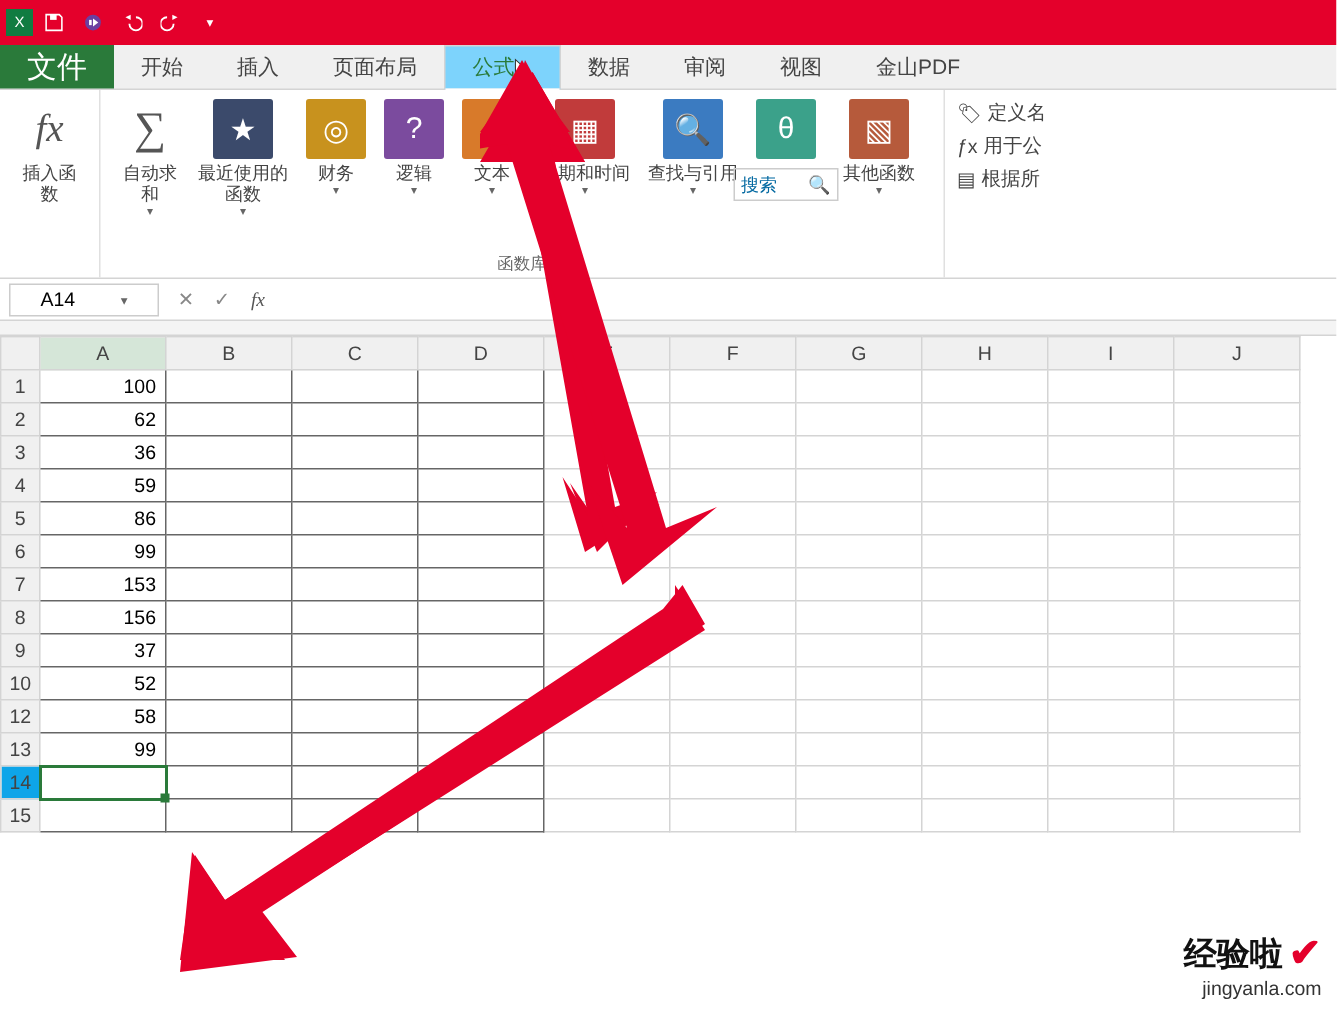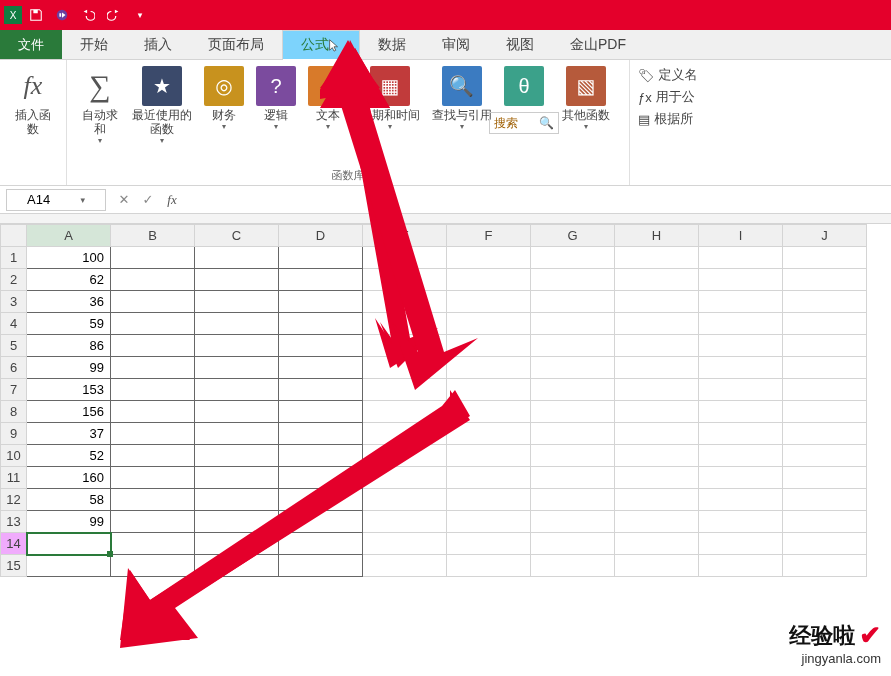--- a/index.html
+++ b/index.html
@@ -8,35 +8,35 @@
     
     .titlebar { height: 30px; background: #e4002b; display: flex; align-items: center; padding: 0 4px; }
     .titlebar .ql-icon { width: 18px; height: 18px; display: flex; align-items: center; justify-content: center; color: #fff; font-size: 10px; background: #107c41; margin-right: 2px; }
     .titlebar .qat { display: flex; gap: 2px; align-items: center; }
     .titlebar .qat-item { width: 24px; height: 24px; display: flex; align-items: center; justify-content: center; color: #fff; }
     .titlebar .qat-item svg { fill: #fff; }
     
     
     .tabs { height: 30px; background: #f0f0f0; display: flex; align-items: stretch; border-bottom: 1px solid #d4d4d4; }
     .tab { padding: 0 18px; display: flex; align-items: center; font-size: 14px; color: #444; cursor: pointer; }
-    .tab.file { background: #2a7a3a; color: #fff; font-size: 13px; }
+    .tab.file { background: #2a7a3a; color: #fff; font-size: 20px; }
     .tab.active { color: #2a7a3a; background: #7dd3fc; border-top: 1px solid #d4d4d4; border-left: 1px solid #d4d4d4; border-right: 1px solid #d4d4d4; position: relative; }
     .tab.active::after { content:""; position:absolute; bottom:-1px; left:0; right:0; height:1px; background:#fff; }
     
     
     .ribbon { height: 126px; background: #fff; border-bottom: 1px solid #d4d4d4; display: flex; }
     .ribbon-group { display: flex; flex-direction: column; align-items: center; padding: 4px 8px 2px; border-right: 1px solid #e0e0e0; }
     .ribbon-buttons { display: flex; gap: 2px; flex: 1; align-items: flex-start; }
     .ribbon-btn { display: flex; flex-direction: column; align-items: center; width: 70px; padding: 2px; cursor: pointer; }
     .ribbon-btn.narrow { width: 50px; }
     .ribbon-btn .icon-box { width: 40px; height: 40px; display: flex; align-items: center; justify-content: center; margin-bottom: 2px; position: relative; }
     .ribbon-btn .label { font-size: 12px; color: #444; text-align: center; line-height: 14px; }
     .ribbon-btn .dd { font-size: 8px; color: #666; }
     .group-label { font-size: 11px; color: #666; margin-top: 2px; }
-    .search-box { display: flex; align-items: center; border: 1px solid #ccc; height: 22px; width: 70px; padding: 0 4px; font-size: 12px; color: #a16207; margin-top: 4px; }
+    .search-box { display: flex; align-items: center; border: 1px solid #ccc; height: 22px; width: 70px; padding: 0 4px; font-size: 12px; color: #0369a1; margin-top: 4px; }
     .search-box .mag { margin-left: auto; }
     .right-panel { padding: 6px 8px; font-size: 13px; color: #444; }
     .right-panel .rp-item { display: flex; align-items: center; gap: 4px; margin-bottom: 4px; }
     
     
     .formula-row { height: 28px; display: flex; align-items: center; border-bottom: 1px solid #d4d4d4; }
     .namebox { width: 100px; border: 1px solid #ccc; height: 22px; margin-left: 6px; display: flex; align-items: center; padding: 0 20px; font-size: 13px; background: #fff; }
     .namebox .dd-arrow { margin-left: auto; font-size: 9px; color: #666; }
     .fx-controls { display: flex; align-items: center; gap: 4px; margin: 0 8px; height: 22px; }
     .fx-controls span { width: 20px; height: 20px; display: flex; align-items: center; justify-content: center; font-size: 13px; color: #888; border: 1px solid transparent; }
@@ -48,21 +48,21 @@
     .grid-wrap { position: relative; overflow: hidden; height: calc(676px - 30px - 30px - 126px - 28px - 10px); }
     .grid { border-collapse: collapse; table-layout: fixed; }
     .grid th, .grid td { border: 1px solid #d4d4d4; height: 22px; font-size: 13px; background: #fff; }
     .grid thead th { background: #f0f0f0; font-weight: normal; color: #444; text-align: center; width: 84px; }
     .grid thead th.rh { width: 26px; }
     .grid tbody th { background: #f0f0f0; font-weight: normal; color: #444; text-align: center; width: 26px; }
     .grid td { text-align: right; padding: 0 6px; }
     .grid td.bordered { border: 1px solid #666; }
     .grid td.selected { outline: 2px solid #2a7a3a; outline-offset: -1px; position: relative; }
     .sel-handle { position: absolute; right: -3px; bottom: -3px; width: 6px; height: 6px; background: #2a7a3a; }
-    .grid tbody th.sel-row { background:#f0abfc; }
+    .grid tbody th.sel-row { background:#0ea5e9; }
     .grid thead th.sel-col { background:#d5e6d8; }
     
     
     .arrow { position: absolute; pointer-events: none; }
     .arrow svg { display: block; }
     
     
     .watermark { position: absolute; right: 10px; bottom: 10px; text-align: right; font-family: "SimHei", sans-serif; }
     .watermark .wm1 { font-size: 22px; font-weight: bold; color: #111; display:flex; align-items:center; gap:4px; }
     .watermark .wm2 { font-size: 13px; color: #333; }
@@ -383,33 +383,20 @@
           <td class="bordered"></td>
           <td class="bordered"></td>
           <td></td>
           <td></td>
           <td></td>
           <td></td>
           <td></td>
           <td></td>
         </tr>
         <tr>
-          <th>11</th>
-          <td class="bordered">160</td>
-          <td class="bordered"></td>
-          <td class="bordered"></td>
-          <td class="bordered"></td>
-          <td></td>
-          <td></td>
-          <td></td>
-          <td></td>
-          <td></td>
-          <td></td>
-        </tr>
-        <tr>
           <th>12</th>
           <td class="bordered">58</td>
           <td class="bordered"></td>
           <td class="bordered"></td>
           <td class="bordered"></td>
           <td></td>
           <td></td>
           <td></td>
           <td></td>
           <td></td>

